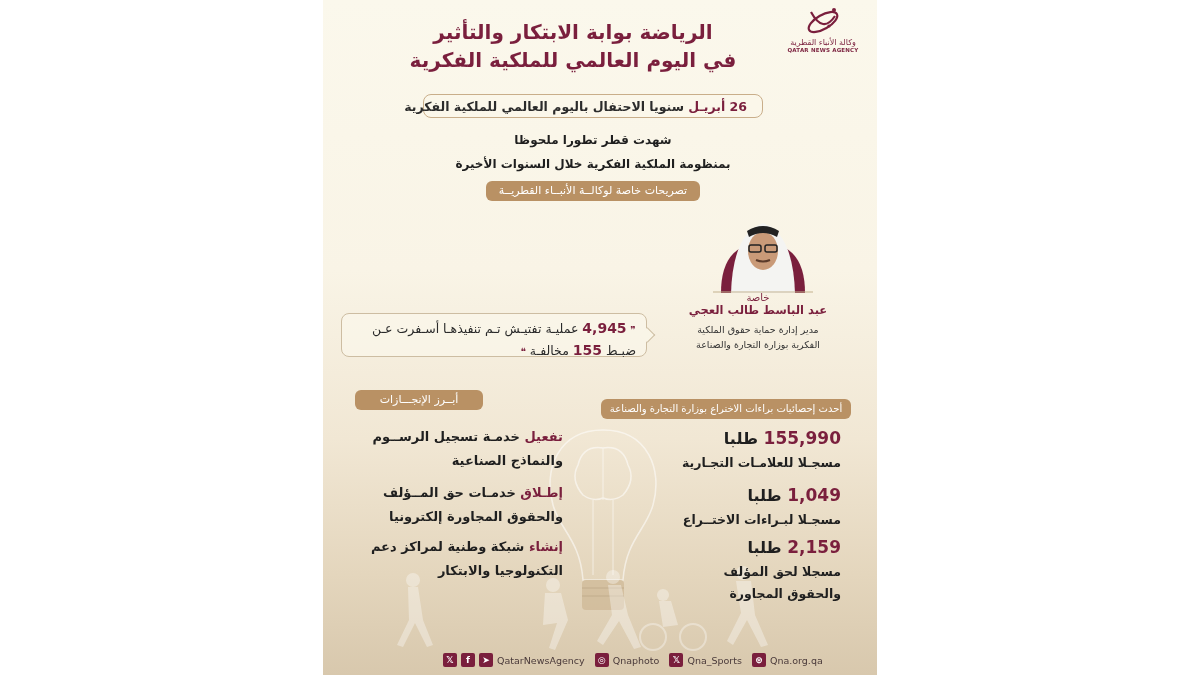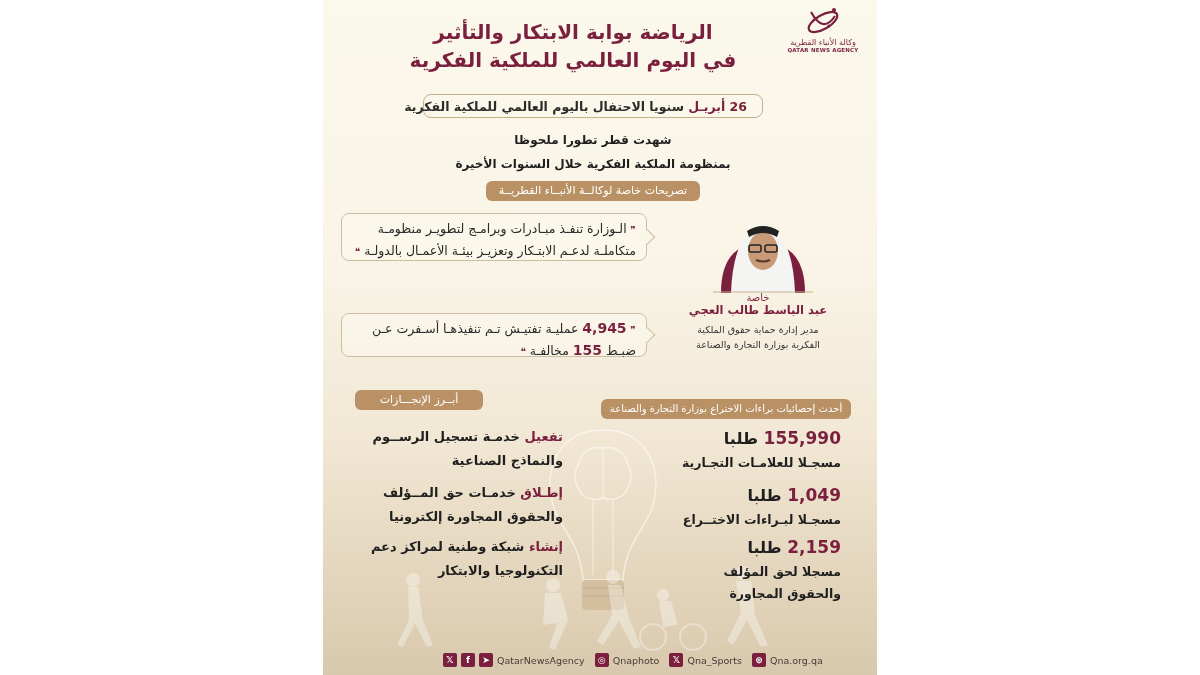--- a/index.html
+++ b/index.html
@@ -81,25 +81,20 @@
     </svg>
   </div>
 
   <div class="headline">
     <div>شهدت قطر تطورا ملحوظا</div>
     <div>بمنظومة الملكية الفكرية خلال السنوات الأخيرة</div>
   </div>
 
   <div class="pill" style="top:181px;left:163px;width:214px;">تصريحات خاصة لوكالــة الأنبــاء القطريــة</div>
 
-  <div class="quote" style="top:213px;height:48px;">
-    <span class="qm">❞</span>
-    <span>الـوزارة تنفـذ مبـادرات وبرامـج لتطويـر منظومـة متكاملـة لدعـم الابتـكار وتعزيـز بيئـة الأعمـال بالدولـة</span>
-    <span class="qm">❝</span>
-  </div>
   <div class="quote" style="top:313px;height:44px;">
     <span class="qm">❞</span>
     <b class="n">4,945</b>
     <span>عمليـة تفتيـش تـم تنفيذهـا أسـفرت عـن ضبـط</span>
     <b class="n">155</b>
     <span>مخالفـة</span>
     <span class="qm">❝</span>
   </div>
 
   <div class="portrait">

